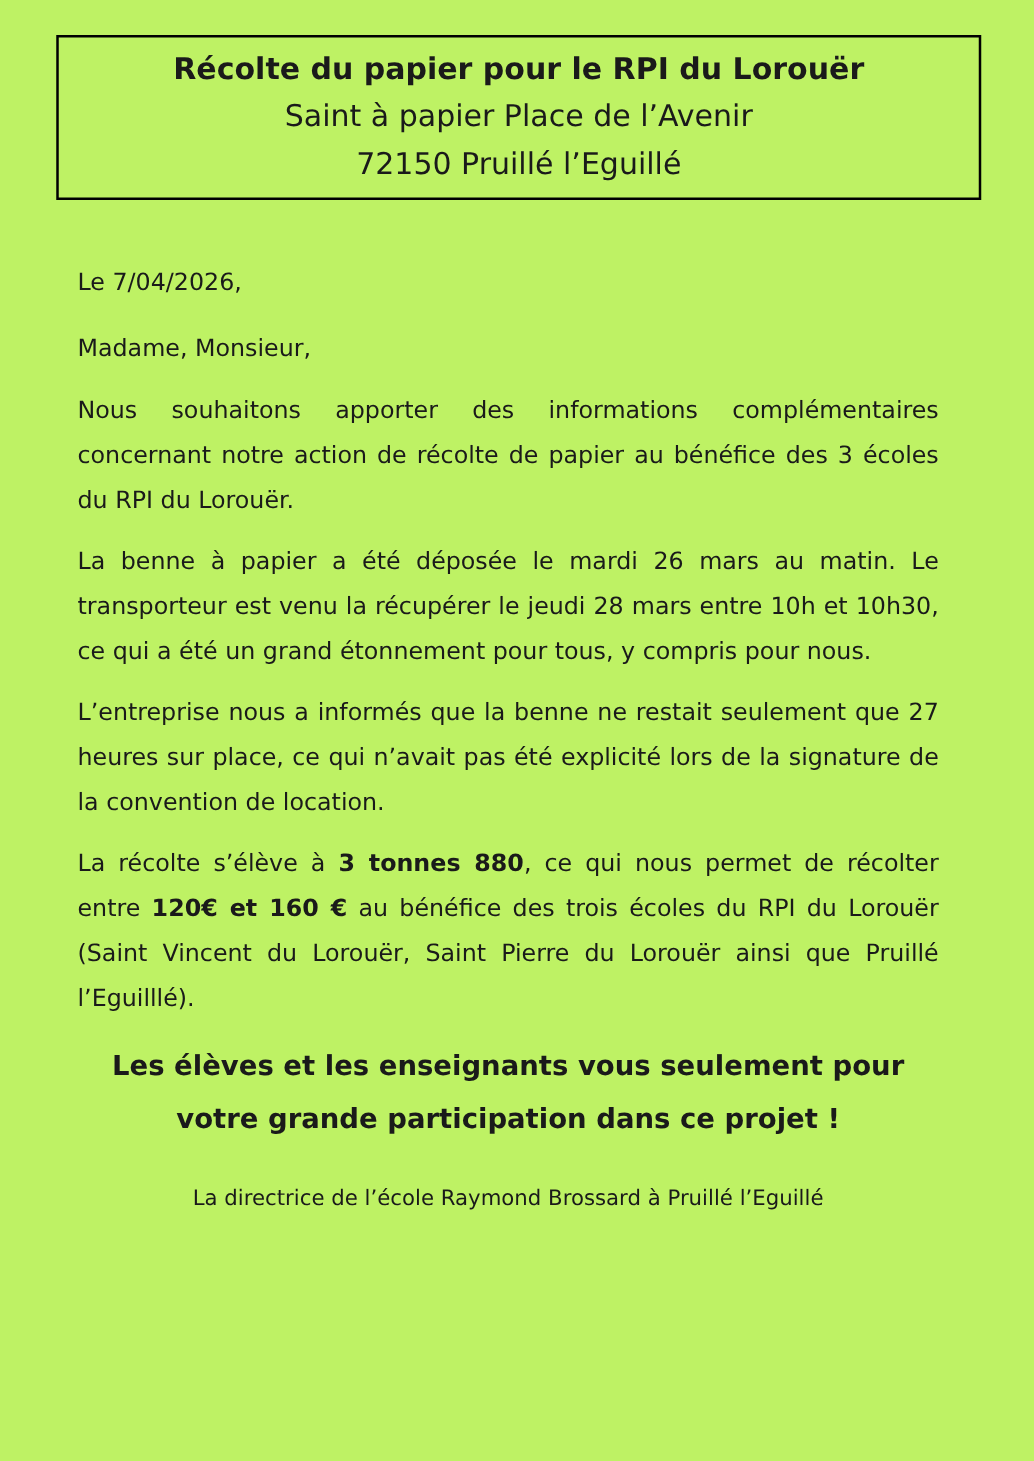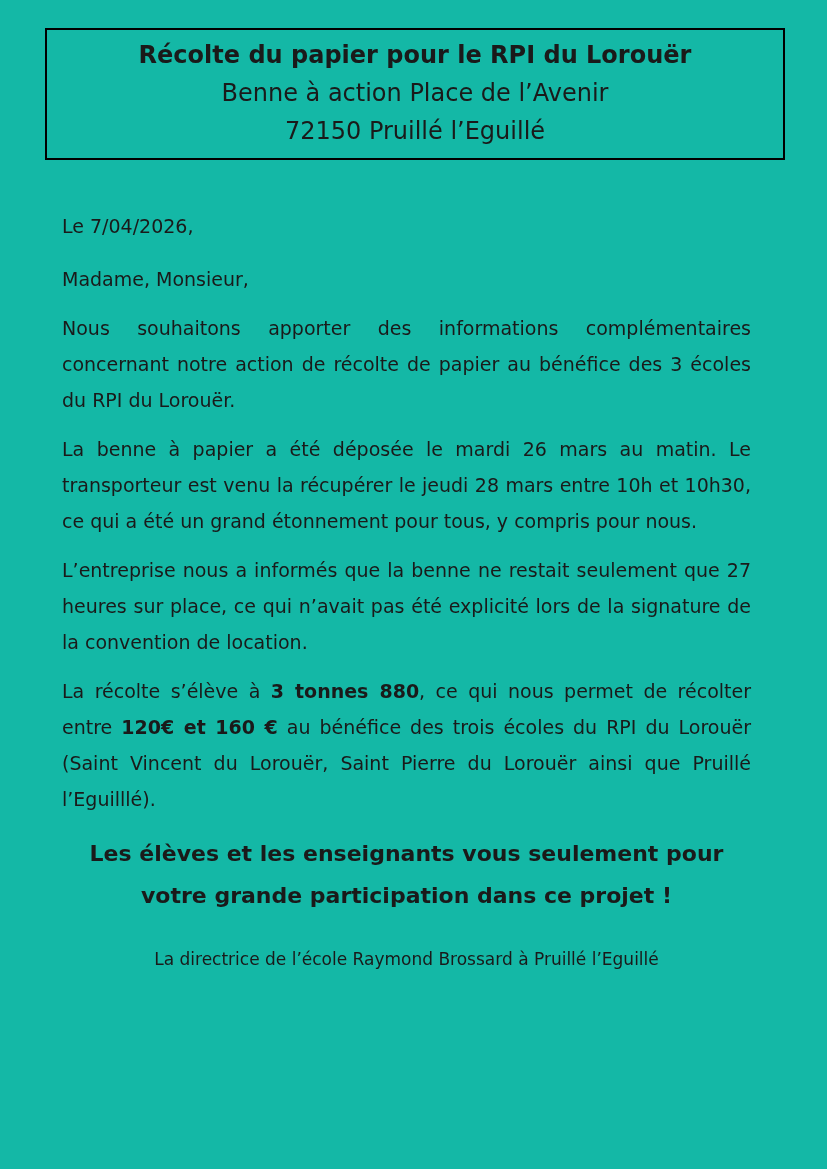--- a/index.html
+++ b/index.html
@@ -2,21 +2,21 @@
 <html><head>
 <meta charset="utf-8">
 <style>
   * { margin: 0; padding: 0; box-sizing: border-box; }
   html, body { background: #888; }
   .page {
     position: relative;
     width: 827px;
     height: 1169px;
     margin: 0 auto;
-    background: #14b8a6;
+    background: #bef264;
     color: #1a1a1a;
     font-family: "DejaVu Sans", "Liberation Sans", sans-serif;
     overflow: hidden;
   }
   .header-box {
     margin: 28px 42px 0 45px;
     border: 2px solid #000000;
     text-align: center;
     padding: 6px 10px 8px 10px;
   }
@@ -52,21 +52,21 @@
     text-align: center;
   }
 </style>
 </head>
 <body>
 
 <div class="page">
 
   <div class="header-box">
     <div class="hline title">Récolte du papier pour le RPI du Lorouër</div>
-    <div class="hline">Benne à action Place de l’Avenir</div>
+    <div class="hline">Saint à papier Place de l’Avenir</div>
     <div class="hline">72150 Pruillé l’Eguillé</div>
   </div>
 
   <div class="body-content">
 
     <div class="date-line">Le 7/04/2026,</div>
 
     <div class="salutation">Madame, Monsieur,</div>
 
     <p class="para">Nous souhaitons apporter des informations complémentaires concernant notre action de récolte de papier au bénéfice des 3 écoles du RPI du Lorouër.</p>

